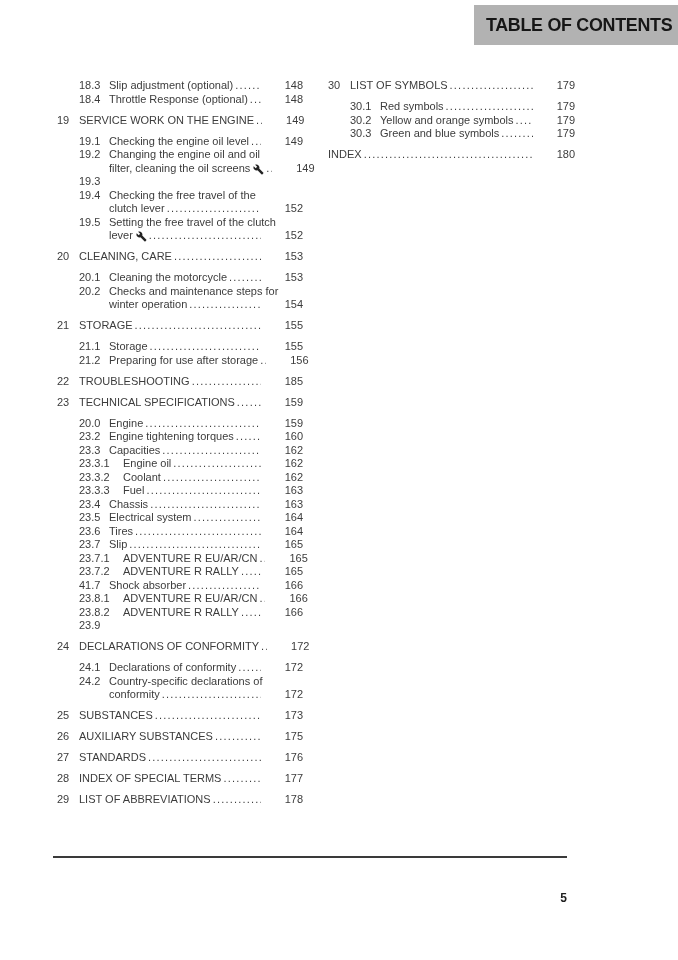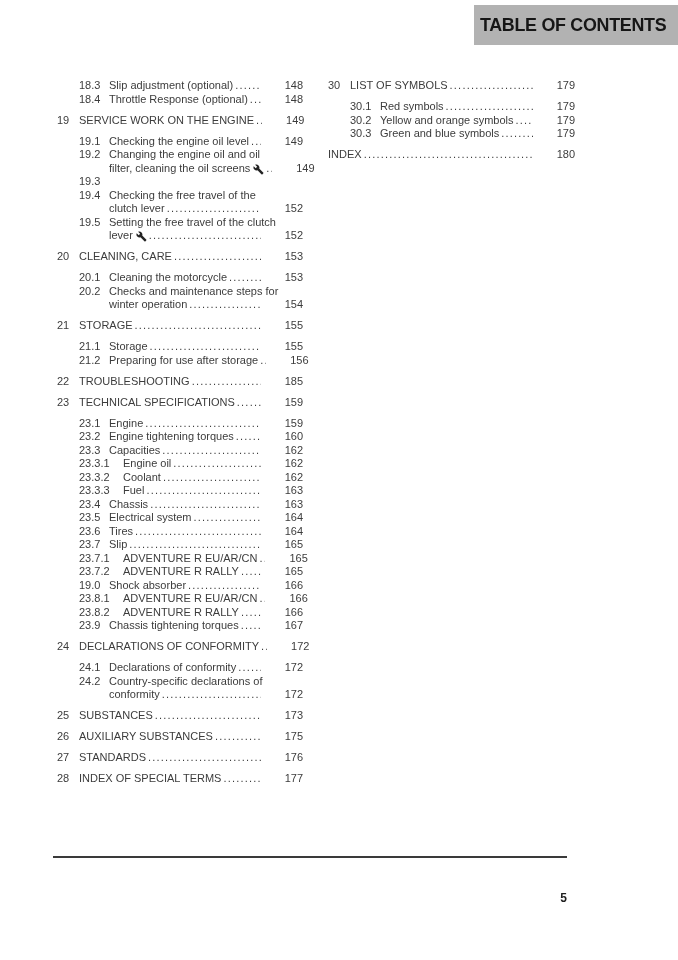--- a/index.html
+++ b/index.html
@@ -17,21 +17,21 @@
   
   .header-box {
     position: absolute;
     left: 474px;
     top: 5px;
     width: 204px;
     height: 40px;
     background: #b2b2b2;
     display: flex;
     align-items: center;
-    justify-content: flex-start;
+    justify-content: flex-end;
   }
   .header-title {
     font-weight: bold;
     font-size: 19px;
     color: #161616;
     letter-spacing: -0.3px;
     transform: scaleX(0.94);
     white-space: nowrap;
   }
 
@@ -267,21 +267,21 @@
       <span class="num">23</span>
       <span class="bodyc">
           <div class="line last">
             <span class="txt">TECHNICAL SPECIFICATIONS</span>
             <span class="leader"></span>
             <span class="pagenum">159</span>
           </div>
         </span>
     </div>
       <div class="entry lvl1">
-      <span class="num">23.1</span>
+      <span class="num">20.0</span>
       <span class="bodyc">
           <div class="line last">
             <span class="txt">Engine</span>
             <span class="leader"></span>
             <span class="pagenum">159</span>
           </div>
         </span>
     </div>
       <div class="entry lvl1">
       <span class="num">23.2</span>
@@ -387,21 +387,21 @@
       <span class="num">23.7.2</span>
       <span class="bodyc">
           <div class="line last">
             <span class="txt">ADVENTURE R RALLY</span>
             <span class="leader"></span>
             <span class="pagenum">165</span>
           </div>
         </span>
     </div>
       <div class="entry lvl1">
-      <span class="num">19.0</span>
+      <span class="num">41.7</span>
       <span class="bodyc">
           <div class="line last">
             <span class="txt">Shock absorber</span>
             <span class="leader"></span>
             <span class="pagenum">166</span>
           </div>
         </span>
     </div>
       <div class="entry lvl2">
       <span class="num">23.8.1</span>
@@ -418,27 +418,20 @@
       <span class="bodyc">
           <div class="line last">
             <span class="txt">ADVENTURE R RALLY</span>
             <span class="leader"></span>
             <span class="pagenum">166</span>
           </div>
         </span>
     </div>
       <div class="entry lvl1">
       <span class="num">23.9</span>
-      <span class="bodyc">
-          <div class="line last">
-            <span class="txt">Chassis tightening torques</span>
-            <span class="leader"></span>
-            <span class="pagenum">167</span>
-          </div>
-        </span>
     </div>
       <div class="entry lvl0">
       <span class="num">24</span>
       <span class="bodyc">
           <div class="line last">
             <span class="txt">DECLARATIONS OF CONFORMITY</span>
             <span class="leader"></span>
             <span class="pagenum">172</span>
           </div>
         </span>
@@ -494,20 +487,30 @@
           </div>
         </span>
     </div>
       <div class="entry lvl0">
       <span class="num">28</span>
       <span class="bodyc">
           <div class="line last">
             <span class="txt">INDEX OF SPECIAL TERMS</span>
             <span class="leader"></span>
             <span class="pagenum">177</span>
+          </div>
+        </span>
+    </div>
+      <div class="entry lvl0">
+      <span class="num">29</span>
+      <span class="bodyc">
+          <div class="line last">
+            <span class="txt">LIST OF ABBREVIATIONS</span>
+            <span class="leader"></span>
+            <span class="pagenum">178</span>
           </div>
         </span>
     </div>
     </div>
   <div class="col col-1">
       <div class="entry lvl0">
       <span class="num">30</span>
       <span class="bodyc">
           <div class="line last">
             <span class="txt">LIST OF SYMBOLS</span>

